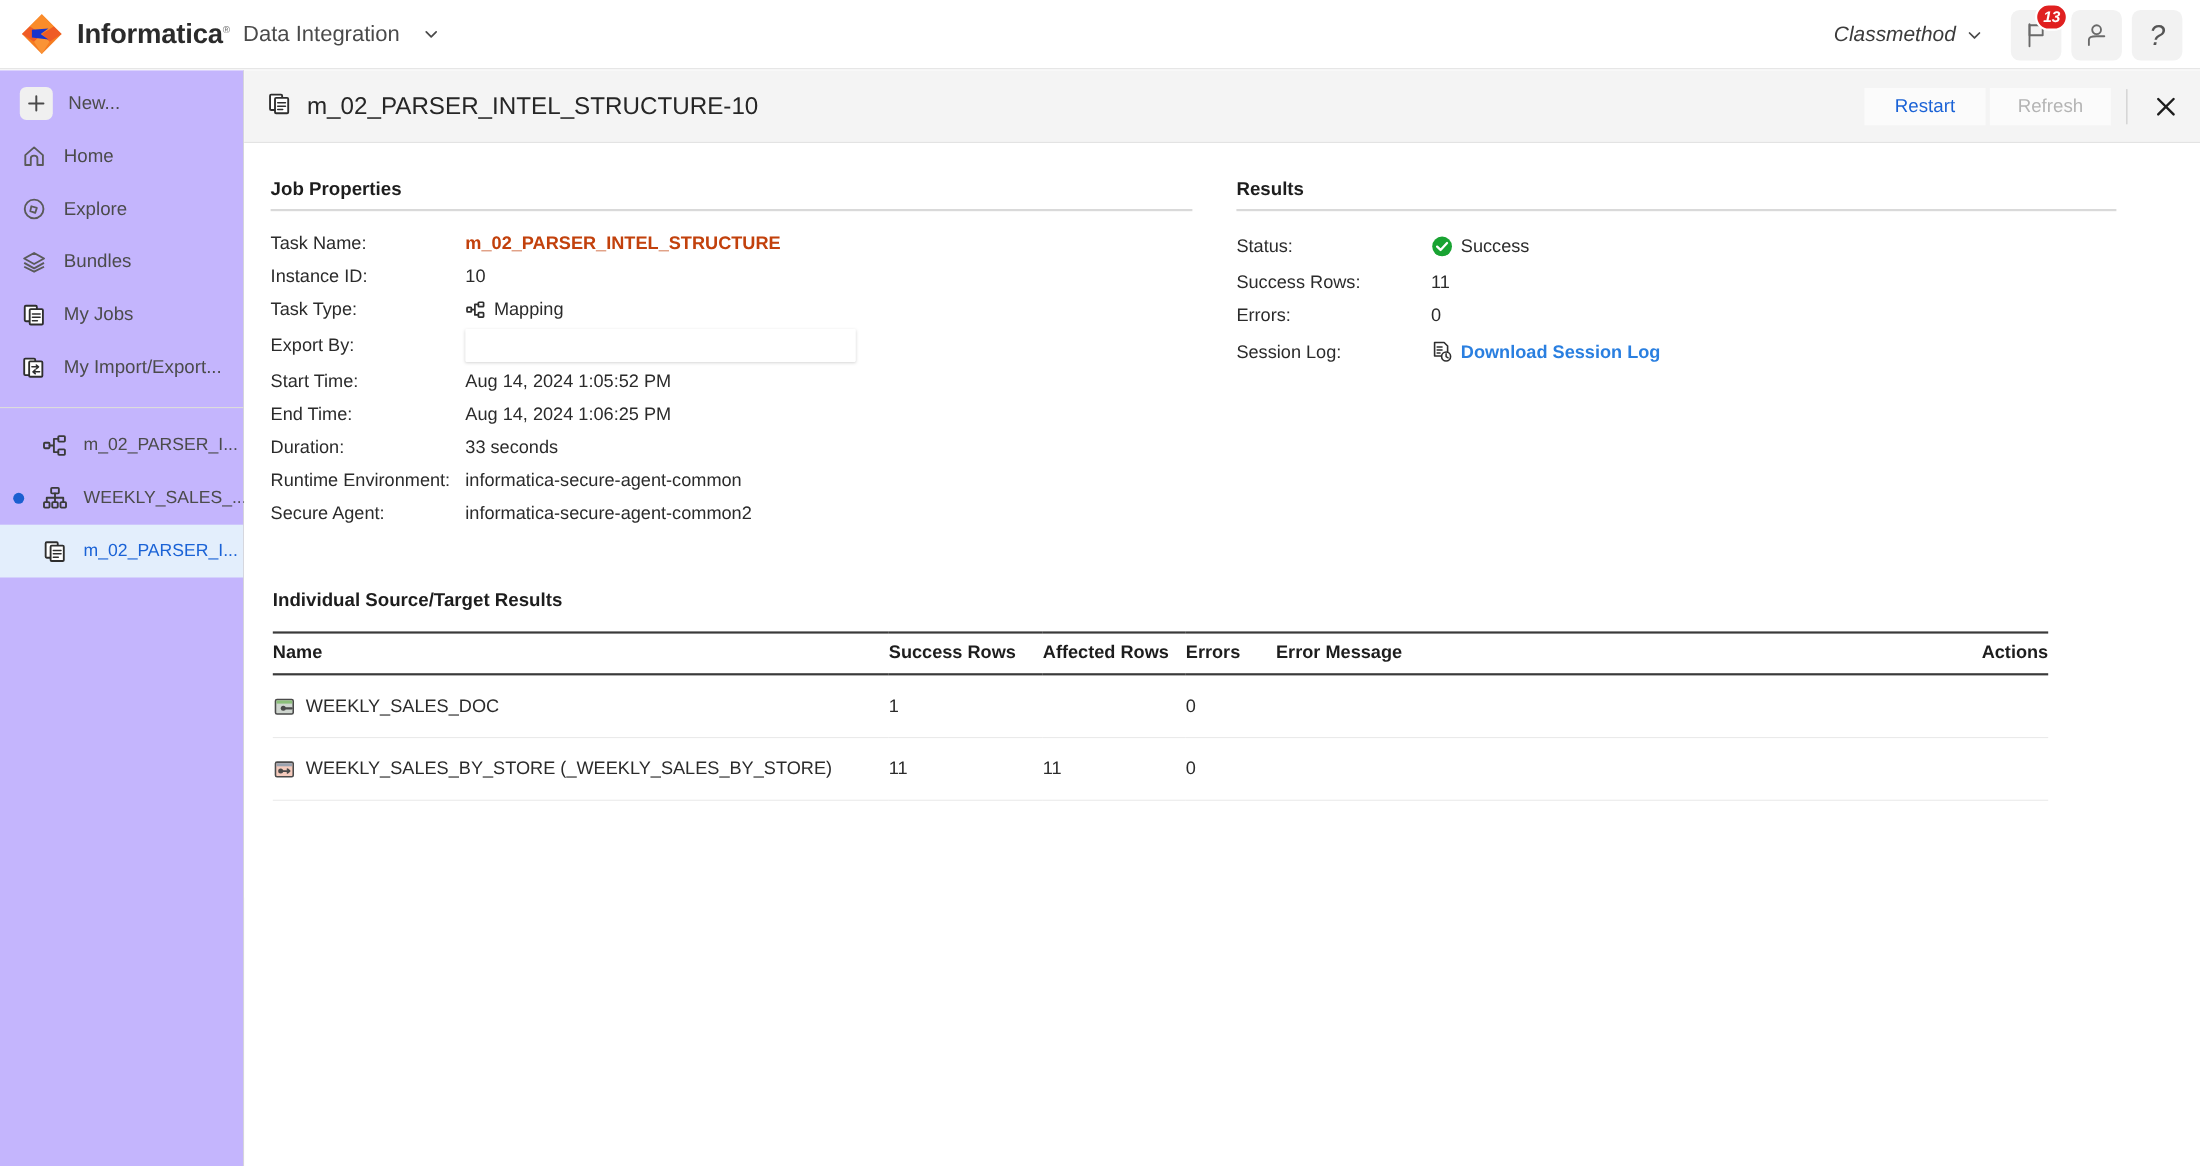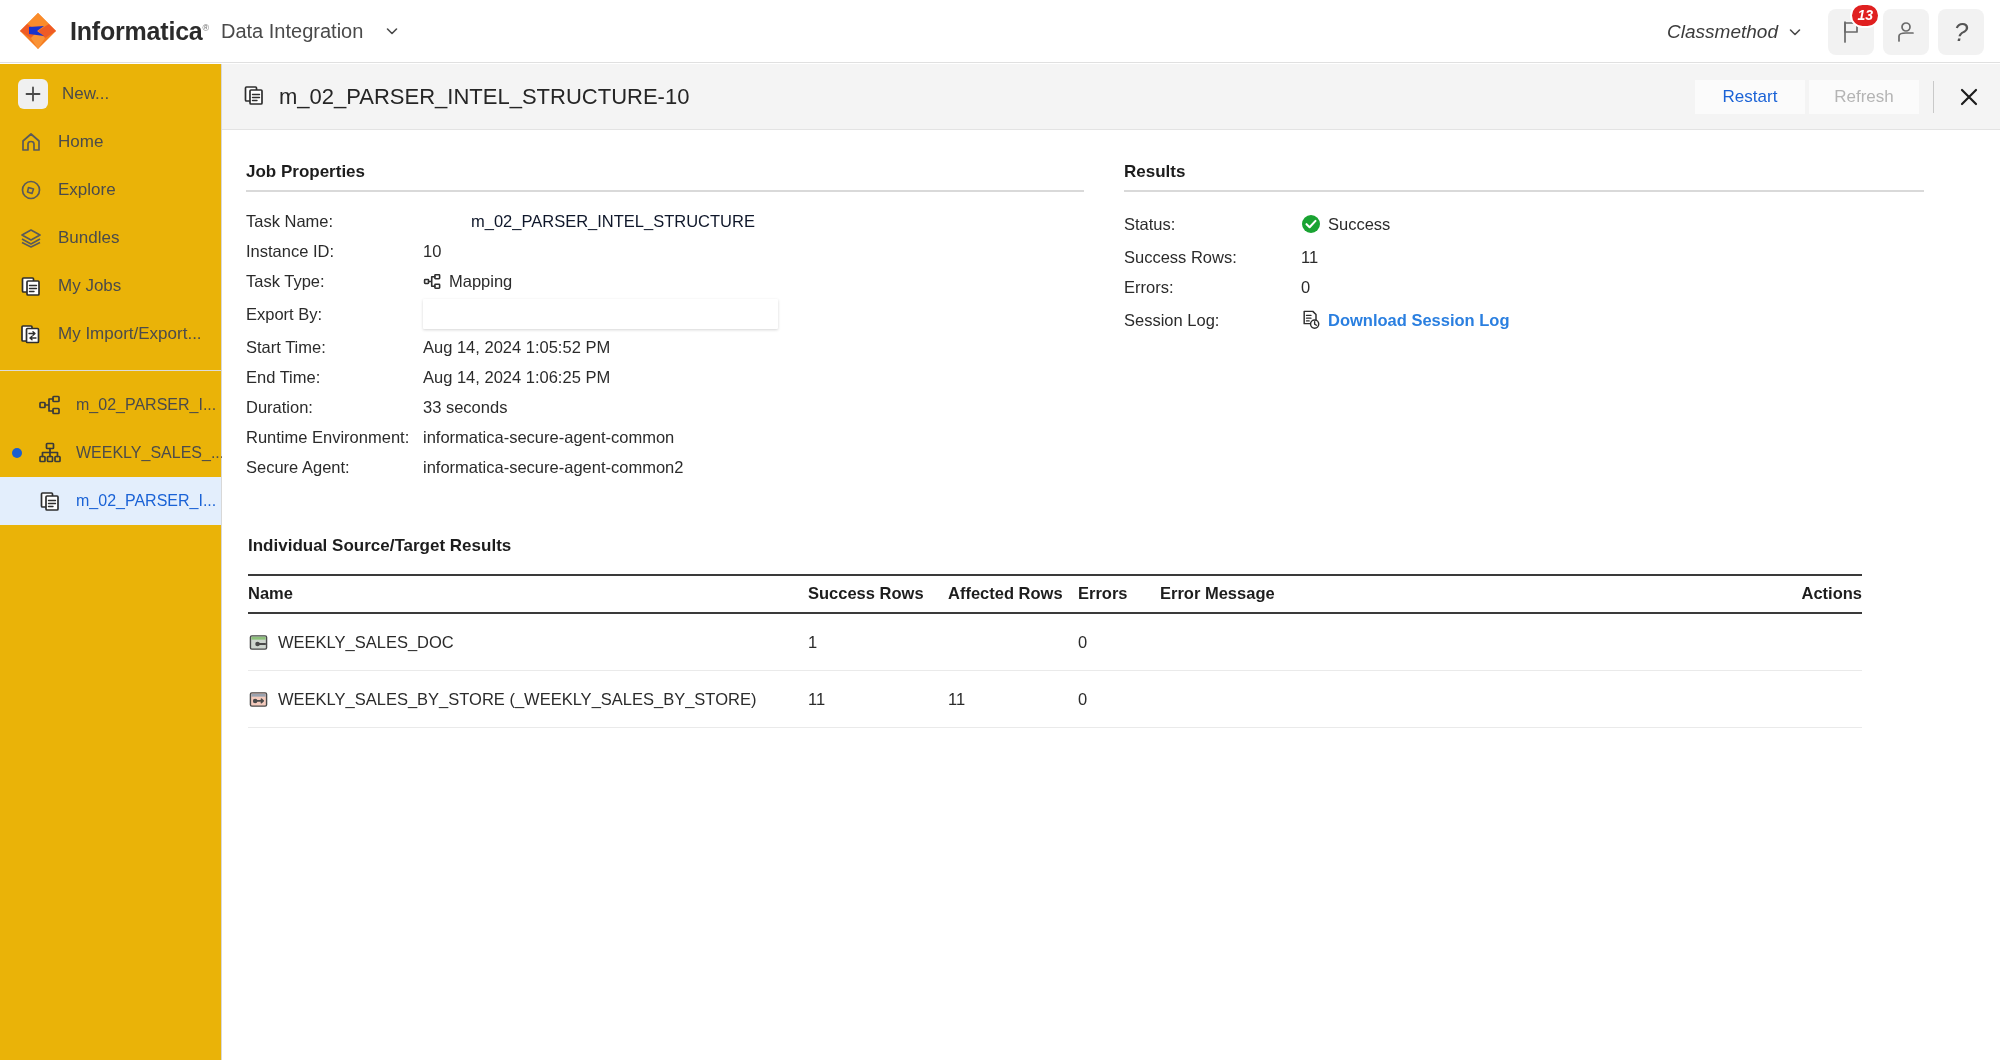--- a/index.html
+++ b/index.html
@@ -101,21 +101,21 @@
     font-size: 26px;
     color: #555;
     line-height: 1;
   }
 
   
   .sidebar {
     position: absolute;
     left: 0; top: 64px;
     width: 222px; height: 996px;
-    background: #eab308;
+    background: #c4b5fd;
     border-right: 1px solid #d8d8d8;
   }
   .side-item {
     height: 48px;
     display: flex;
     align-items: center;
     padding-left: 18px;
     gap: 14px;
     cursor: pointer;
     font-size: 17px;
@@ -262,21 +262,21 @@
     font-size: 16.5px;
     color: #2b2b2b;
   }
   .kv .v {
     font-size: 16.5px;
     color: #2b2b2b;
     display: flex;
     align-items: center;
     gap: 7px;
   }
-  .link { color: #0f172a; font-weight: 400; cursor: pointer; margin-left: 48px; }
+  .link { color: #c2410c; font-weight: 700; cursor: pointer; }
   .link-plain { color: #2a7fe0; font-weight: 700; cursor: pointer; }
   .redact-box {
     width: 355px;
     height: 30px;
     background: #ffffff;
     box-shadow: 0 1px 3px rgba(0,0,0,0.17);
     border-radius: 1px;
   }
   .kv.redact-row { height: 36px; }
 

